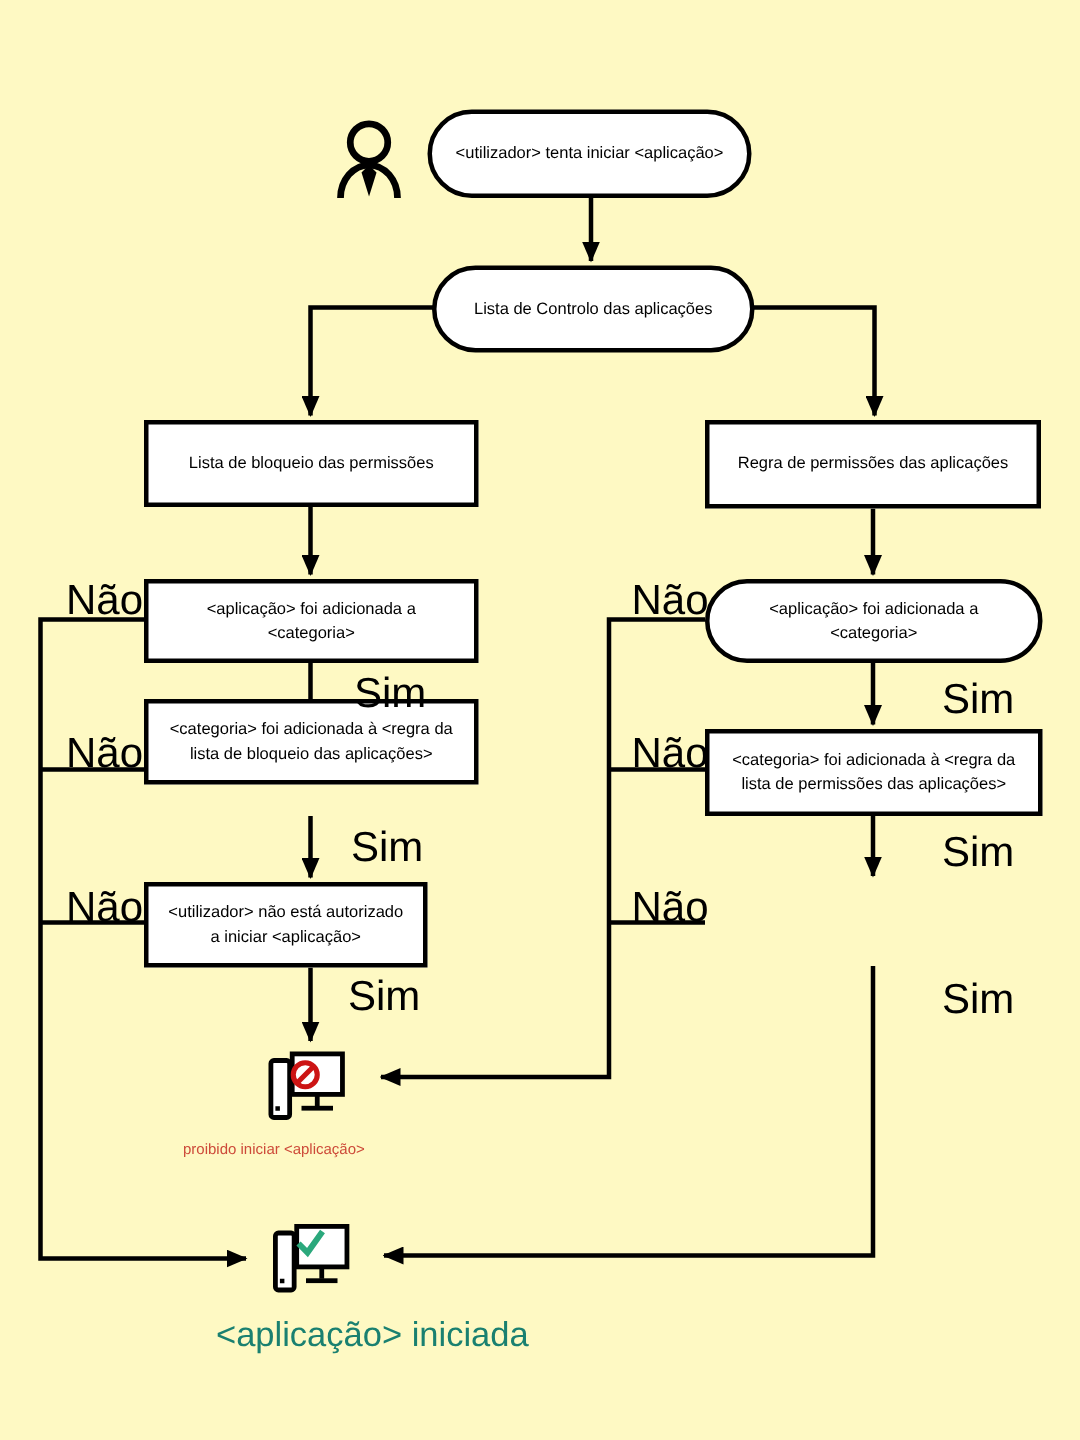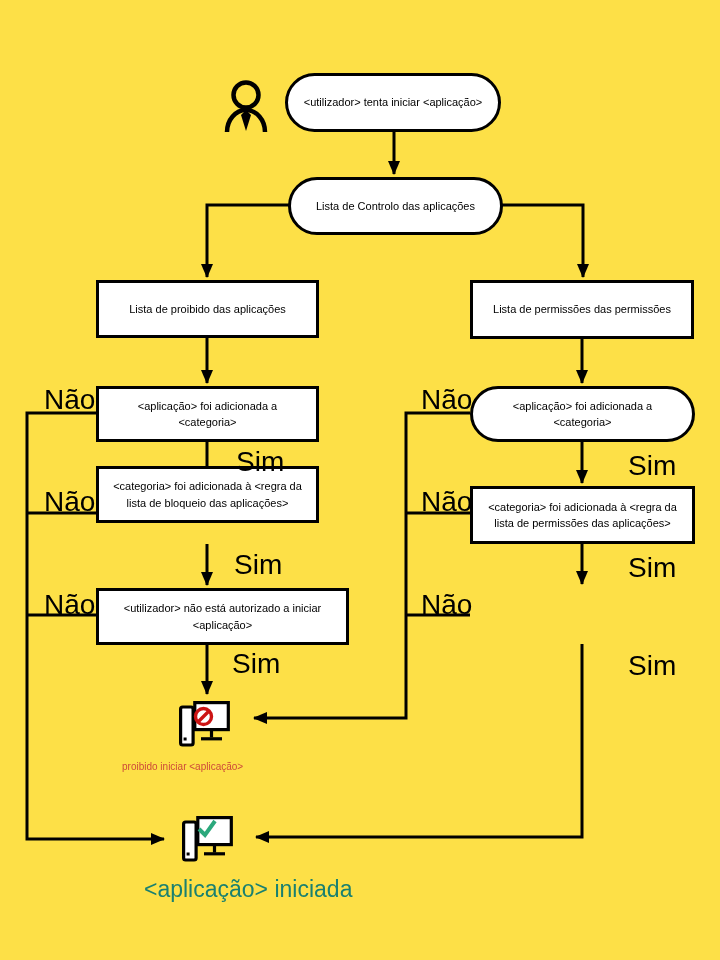--- a/index.html
+++ b/index.html
@@ -1,17 +1,17 @@
 <!DOCTYPE html>
 <html><head>
 <meta charset="utf-8">
 <style>
   html,body{margin:0;padding:0;background:#ffffff;}
   .canvas{
-    position:relative;width:720px;height:960px;background:#fde047;
+    position:relative;width:720px;height:960px;background:#fef9c3;
     font-family:"Liberation Sans","DejaVu Sans",sans-serif;color:#000;
     overflow:hidden;
   }
   .wires{position:absolute;left:0;top:0;z-index:1;}
   .node{
     position:absolute;z-index:2;box-sizing:border-box;
     border:3px solid #000;background:#fff;
     display:flex;align-items:center;justify-content:center;text-align:center;
     font-size:11px;line-height:1.5;padding:2px 12px;
   }
@@ -25,21 +25,21 @@
 
   
   .n-start    {left:285px;top:73px; width:216px;height:59px;}
   .n-rule     {left:288px;top:177px;width:215px;height:58px;}
   .n-blocklist{left:96px; top:280px;width:223px;height:58px;}
   .n-allowlist{left:470px;top:280px;width:224px;height:59px;}
   .n-lapp     {left:96px; top:386px;width:223px;height:56px;}
   .n-rapp     {left:470px;top:386px;width:225px;height:56px;}
   .n-lcat     {left:96px; top:466px;width:223px;height:57px;}
   .n-rcat     {left:470px;top:486px;width:225px;height:58px;}
-  .n-luser    {left:96px; top:588px;width:253px;height:57px;}
+  .n-luser    {left:96px; top:588px;width:189px;height:57px;}
   .n-ruser    {left:470px;top:587px;width:225px;height:57px;}
 
   
   .nao-l1{left:44px;top:384px;}  .nao-r1{left:421px;top:384px;}
   .nao-l2{left:44px;top:486px;}  .nao-r2{left:421px;top:486px;}
   .nao-l3{left:44px;top:589px;}  .nao-r3{left:421px;top:589px;}
   .sim-l1{left:236px;top:446px;} .sim-r1{left:628px;top:450px;}
   .sim-l2{left:234px;top:549px;} .sim-r2{left:628px;top:552px;}
   .sim-l3{left:232px;top:648px;} .sim-r3{left:628px;top:650px;}
 </style>
@@ -105,23 +105,23 @@
       <path d="M32.5,28.6 L32.5,36.5" stroke="#000" stroke-width="3.2" fill="none"></path>
       <path d="M22,37.8 L43,37.8" stroke="#000" stroke-width="3.2" fill="none"></path>
       <path d="M17,13 L23,19 L33,5" stroke="#2ba87c" stroke-width="4" fill="none"></path>
     </g>
   </svg>
 
   <div class="node pill n-start">&lt;utilizador&gt; tenta iniciar &lt;aplicação&gt;</div>
 
   <div class="node pill n-rule">Lista de Controlo das aplicações</div>
 
-  <div class="node n-blocklist">Lista de proibido das aplicações</div>
+  <div class="node n-blocklist">Lista de bloqueio das permissões</div>
 
-  <div class="node n-allowlist">Lista de permissões das permissões</div>
+  <div class="node n-allowlist">Regra de permissões das aplicações</div>
 
   <div class="node n-lapp">&lt;aplicação&gt; foi adicionada a &lt;categoria&gt;</div>
 
   <div class="node pill n-rapp">&lt;aplicação&gt; foi adicionada a &lt;categoria&gt;</div>
 
   <div class="node n-lcat">&lt;categoria&gt; foi adicionada à &lt;regra da lista de bloqueio das aplicações&gt;</div>
 
   <div class="node n-rcat">&lt;categoria&gt; foi adicionada à &lt;regra da lista de permissões das aplicações&gt;</div>
 
   <div class="node n-luser">&lt;utilizador&gt; não está autorizado a iniciar &lt;aplicação&gt;</div>

